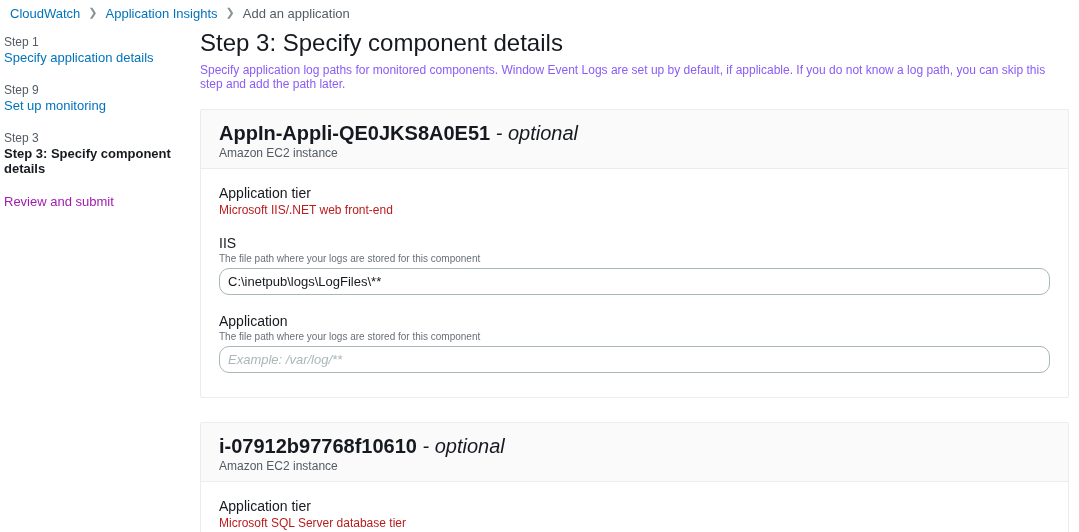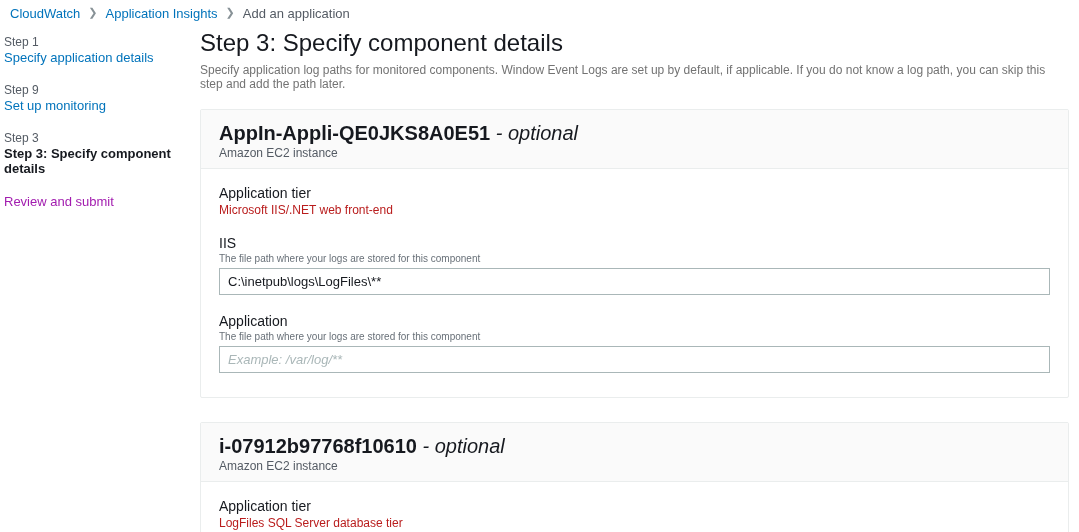--- a/index.html
+++ b/index.html
@@ -23,21 +23,21 @@
       padding: 8px 12px 0 4px;
       font-size: 13px;
     }
     .step-block { margin-bottom: 18px; }
     .step-label { color: #545b64; font-size: 12px; margin-bottom: 1px; }
     .step-title { color: #0073bb; cursor: pointer; }
     .step-title.current { color: #16191f; font-weight: 700; cursor: default; }
     .step-title.future { color: #a21caf; cursor: default; }
     .main { flex: 1; padding: 0 10px 40px 0; }
     h1.page-title { font-size: 24px; font-weight: 400; margin: 2px 0 6px; color: #16191f; }
-    .page-desc { font-size: 12px; color: #737373; margin-bottom: 18px; }
+    .page-desc { font-size: 12px; color: #8b5cf6; margin-bottom: 18px; }
     .panel {
       border: 1px solid #eaeded;
       border-radius: 2px;
       margin-bottom: 24px;
       background: #fff;
     }
     .panel-header {
       padding: 12px 18px 8px;
       border-bottom: 1px solid #eaeded;
       background: #fafafa;
@@ -49,21 +49,21 @@
     .field { margin-bottom: 18px; }
     .field:last-child { margin-bottom: 4px; }
     .field-label { font-size: 14px; color: #16191f; margin-bottom: 2px; }
     .field-value { font-size: 12px; color: #b91c1c; }
     .field-hint { font-size: 10px; color: #687078; margin-top: 1px; margin-bottom: 4px; }
     input[type="text"] {
       width: 100%;
       padding: 5px 8px;
       font-size: 13px;
       border: 1px solid #aab7b8;
-      border-radius: 0;
+      border-radius: 10px;
       color: #16191f;
       font-family: inherit;
     }
     input[type="text"]::placeholder { color: #aab7b8; font-style: italic; }
   </style>
 </head>
 <body>
 
 <div class="page">
   <nav class="breadcrumb">
@@ -125,20 +125,20 @@
       <section class="panel">
         <header class="panel-header">
           <div class="panel-title">
             <span>i-07912b97768f10610</span><span class="opt"> - optional</span>
           </div>
           <div class="panel-sub">Amazon EC2 instance</div>
         </header>
         <div class="panel-body">
           <div class="field">
             <div class="field-label">Application tier</div>
-            <div class="field-value">LogFiles SQL Server database tier</div>
+            <div class="field-value">Microsoft SQL Server database tier</div>
           </div>
 
         </div>
       </section>
     </main>
   </div>
 </div>
 
 </body></html>

